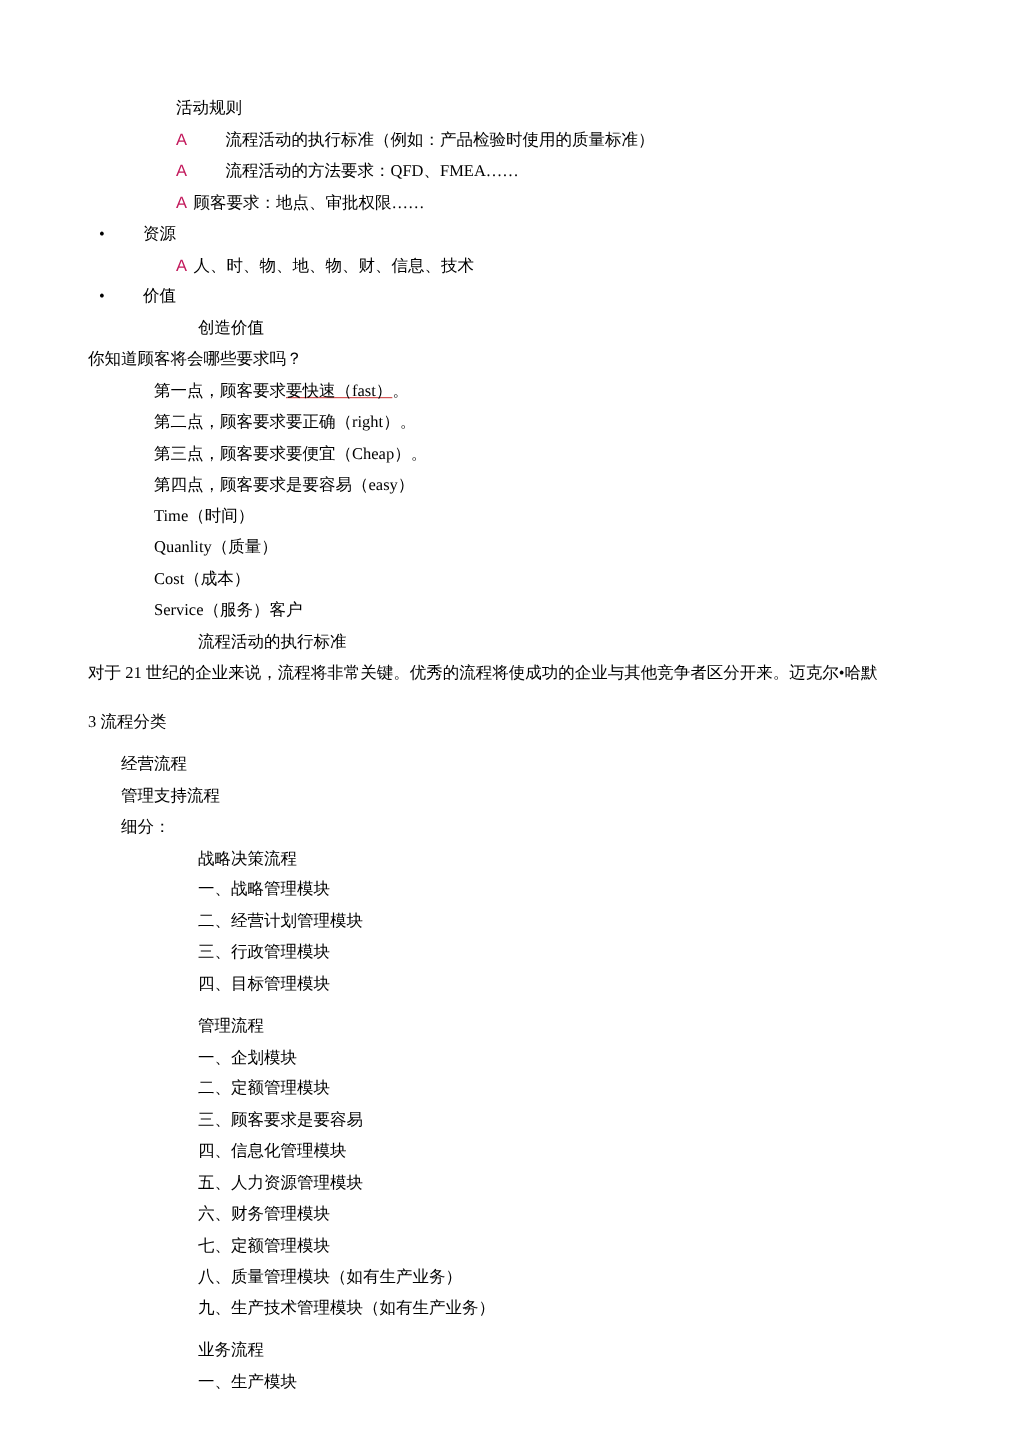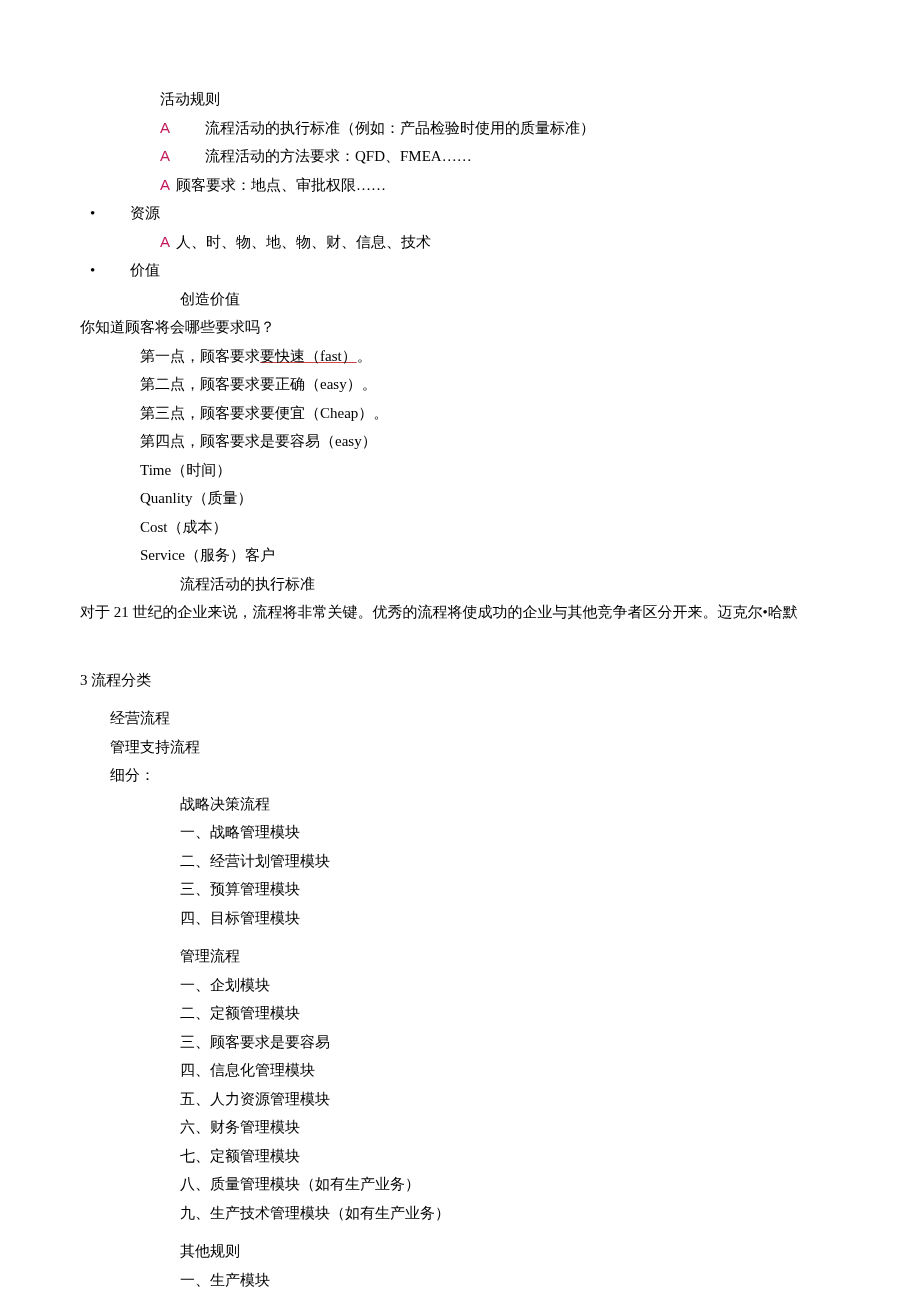--- a/index.html
+++ b/index.html
@@ -15,21 +15,21 @@
     }
     .indent-1 { padding-left: 80px; }
     .indent-2 { padding-left: 100px; }
     .indent-3 { padding-left: 60px; }
     .indent-sub { padding-left: 100px; }
     .bullet-row { display: flex; align-items: baseline; }
     .bullet { width: 50px; padding-left: 10px; }
     .a-marker { color: #c2185b; font-family: Arial, sans-serif; display: inline-block; width: 45px; }
     .a-marker-tight { color: #c2185b; font-family: Arial, sans-serif; display: inline-block; margin-right: 6px; }
     .underline { text-decoration: underline; text-decoration-color: #c44; }
-    .section-gap { margin-top: 39px; }
+    .section-gap { margin-top: 16px; }
     .small-gap { margin-top: 10px; }
     .indent-0 { padding-left: 0; }
     .indent-list { padding-left: 30px; }
   </style>
 </head>
 <body>
 
 <div class="indent-1">活动规则</div>
 <div class="indent-1"><span class="a-marker">A</span><span>流程活动的执行标准（例如：产品检验时使用的质量标准）</span></div>
 <div class="indent-1"><span class="a-marker">A</span><span>流程活动的方法要求：QFD、FMEA……</span></div>
@@ -43,48 +43,48 @@
 
 <div class="bullet-row">
   <span class="bullet">•</span>
   <span>价值</span>
 </div>
 <div class="indent-2">创造价值</div>
 
 <div class="indent-0">你知道顾客将会哪些要求吗？</div>
 
 <div class="indent-3"><span>第一点，顾客要求</span><span class="underline">要快速（fast）</span><span>。</span></div>
-<div class="indent-3">第二点，顾客要求要正确（easy）。</div>
+<div class="indent-3">第二点，顾客要求要正确（right）。</div>
 <div class="indent-3">第三点，顾客要求要便宜（Cheap）。</div>
 <div class="indent-3">第四点，顾客要求是要容易（easy）</div>
 <div class="indent-3">Time（时间）</div>
 <div class="indent-3">Quanlity（质量）</div>
 <div class="indent-3">Cost（成本）</div>
 <div class="indent-3">Service（服务）客户</div>
 <div class="indent-2">流程活动的执行标准</div>
 
 <div class="indent-0">对于 21 世纪的企业来说，流程将非常关键。优秀的流程将使成功的企业与其他竞争者区分开来。迈克尔•哈默</div>
 
 <div class="indent-0 section-gap">3 流程分类</div>
 
 <div class="indent-list small-gap">经营流程</div>
 <div class="indent-list">管理支持流程</div>
 <div class="indent-list">细分：</div>
 
 <div class="indent-sub">战略决策流程</div>
 <div class="indent-sub">一、战略管理模块</div>
 <div class="indent-sub">二、经营计划管理模块</div>
-<div class="indent-sub">三、预算管理模块</div>
+<div class="indent-sub">三、行政管理模块</div>
 <div class="indent-sub">四、目标管理模块</div>
 
 <div class="indent-sub small-gap">管理流程</div>
 <div class="indent-sub">一、企划模块</div>
 <div class="indent-sub">二、定额管理模块</div>
 <div class="indent-sub">三、顾客要求是要容易</div>
 <div class="indent-sub">四、信息化管理模块</div>
 <div class="indent-sub">五、人力资源管理模块</div>
 <div class="indent-sub">六、财务管理模块</div>
 <div class="indent-sub">七、定额管理模块</div>
 <div class="indent-sub">八、质量管理模块（如有生产业务）</div>
 <div class="indent-sub">九、生产技术管理模块（如有生产业务）</div>
 
-<div class="indent-sub small-gap">其他规则</div>
+<div class="indent-sub small-gap">业务流程</div>
 <div class="indent-sub">一、生产模块</div>
 
 </body></html>

